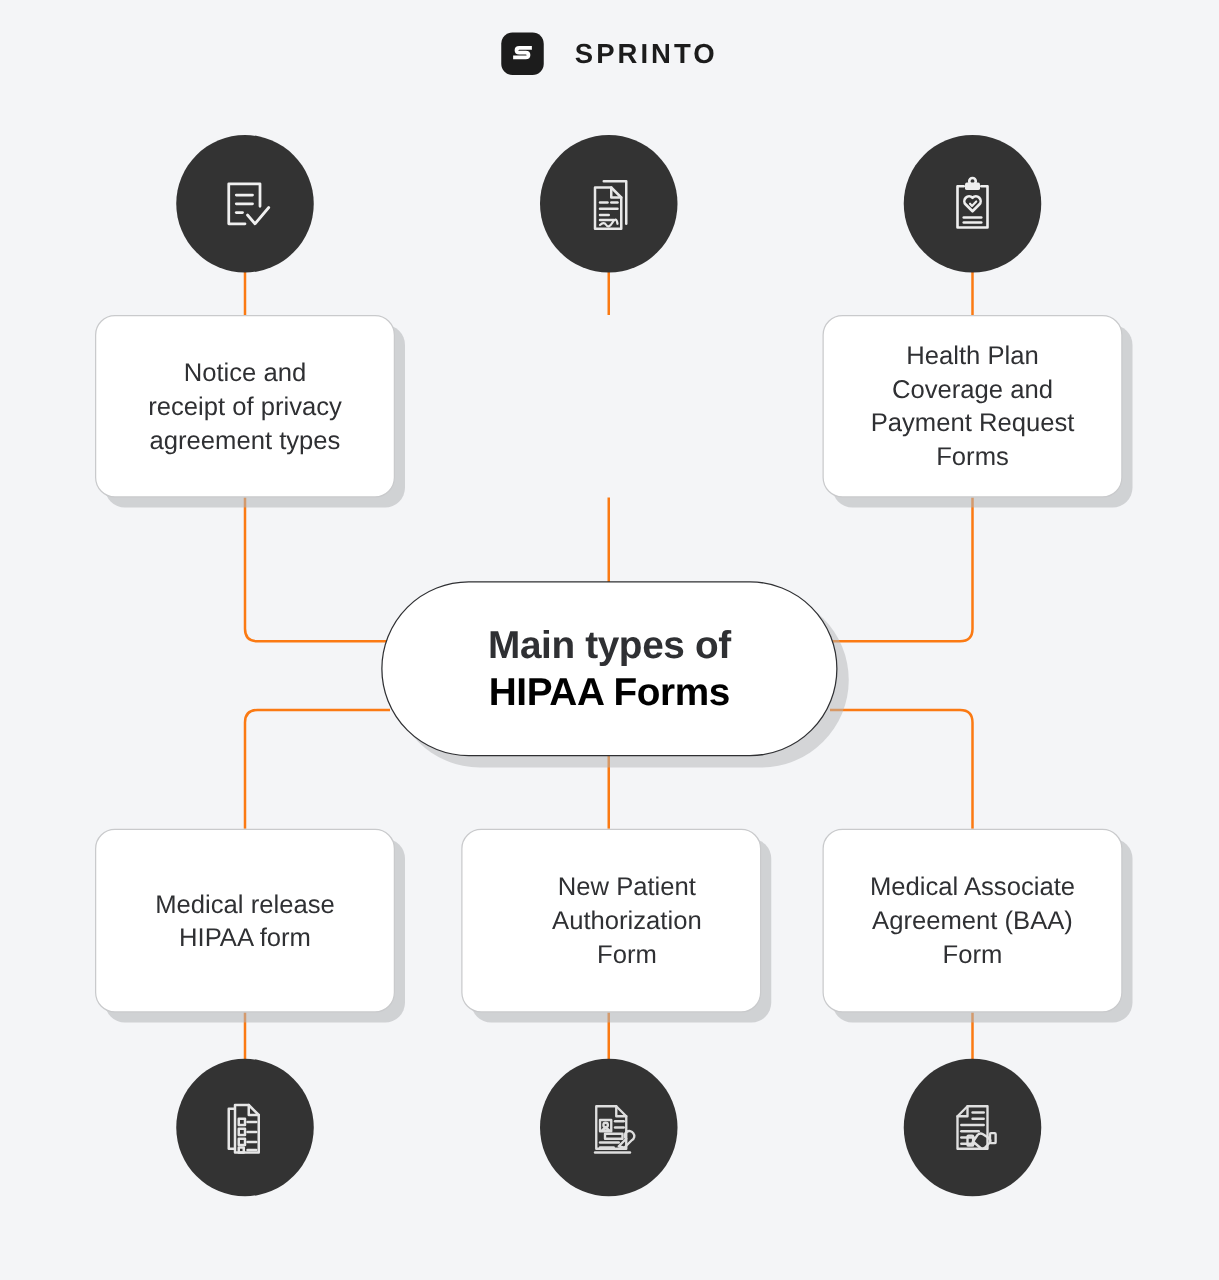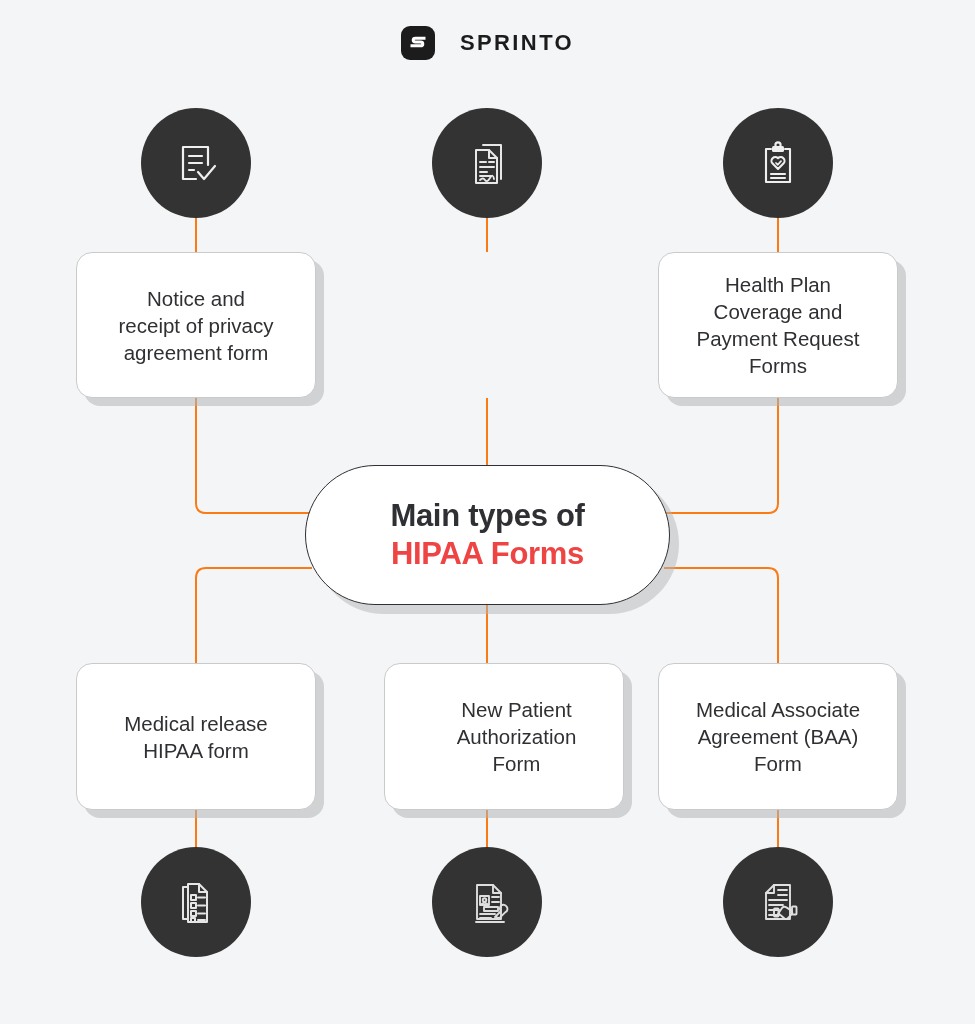--- a/index.html
+++ b/index.html
@@ -102,21 +102,21 @@
   .pill-line1 {
     font-size: 31px;
     font-weight: bold;
     color: #2f3033;
     letter-spacing: -0.3px;
     line-height: 38px;
   }
   .pill-line2 {
     font-size: 31px;
     font-weight: bold;
-    color: #ef4444;
+    color: #000000;
     letter-spacing: -0.3px;
     line-height: 38px;
   }
 
   
   .connectors {
     position: absolute;
     left: 0; top: 0;
     width: 975px; height: 1024px;
     z-index: 1;
@@ -199,42 +199,42 @@
         <polyline points="26,28 27.6,29.8 31,26.2" stroke-width="1.7"></polyline>
         <line x1="21" y1="39" x2="35" y2="39"></line>
         <line x1="21" y1="43" x2="35" y2="43"></line>
       </g>
     </svg>
   </div>
 
   <div class="card" style="left:76px; top:252px; width:240px; height:146px;">
     <div class="card-label">Notice and
 receipt of privacy
-agreement form</div>
+agreement types</div>
   </div>
 
 
   <div class="card" style="left:658px; top:252px; width:240px; height:146px;">
     <div class="card-label">Health Plan
 Coverage and
 Payment Request
 Forms</div>
   </div>
 
   <div class="center-pill">
     <div class="pill-line1">Main types of</div>
     <div class="pill-line2">HIPAA Forms</div>
   </div>
 
   <div class="card" style="left:76px; top:663px; width:240px; height:147px;">
     <div class="card-label">Medical release
 HIPAA form</div>
   </div>
 
-  <div class="card" style="left:384px; top:663px; width:240px; height:147px;padding-left:25px;">
+  <div class="card" style="left:369px; top:663px; width:240px; height:147px;padding-left:25px;">
     <div class="card-label">New Patient
 Authorization
 Form</div>
   </div>
 
   <div class="card" style="left:658px; top:663px; width:240px; height:147px;">
     <div class="card-label">Medical Associate
 Agreement (BAA)
 Form</div>
   </div>

